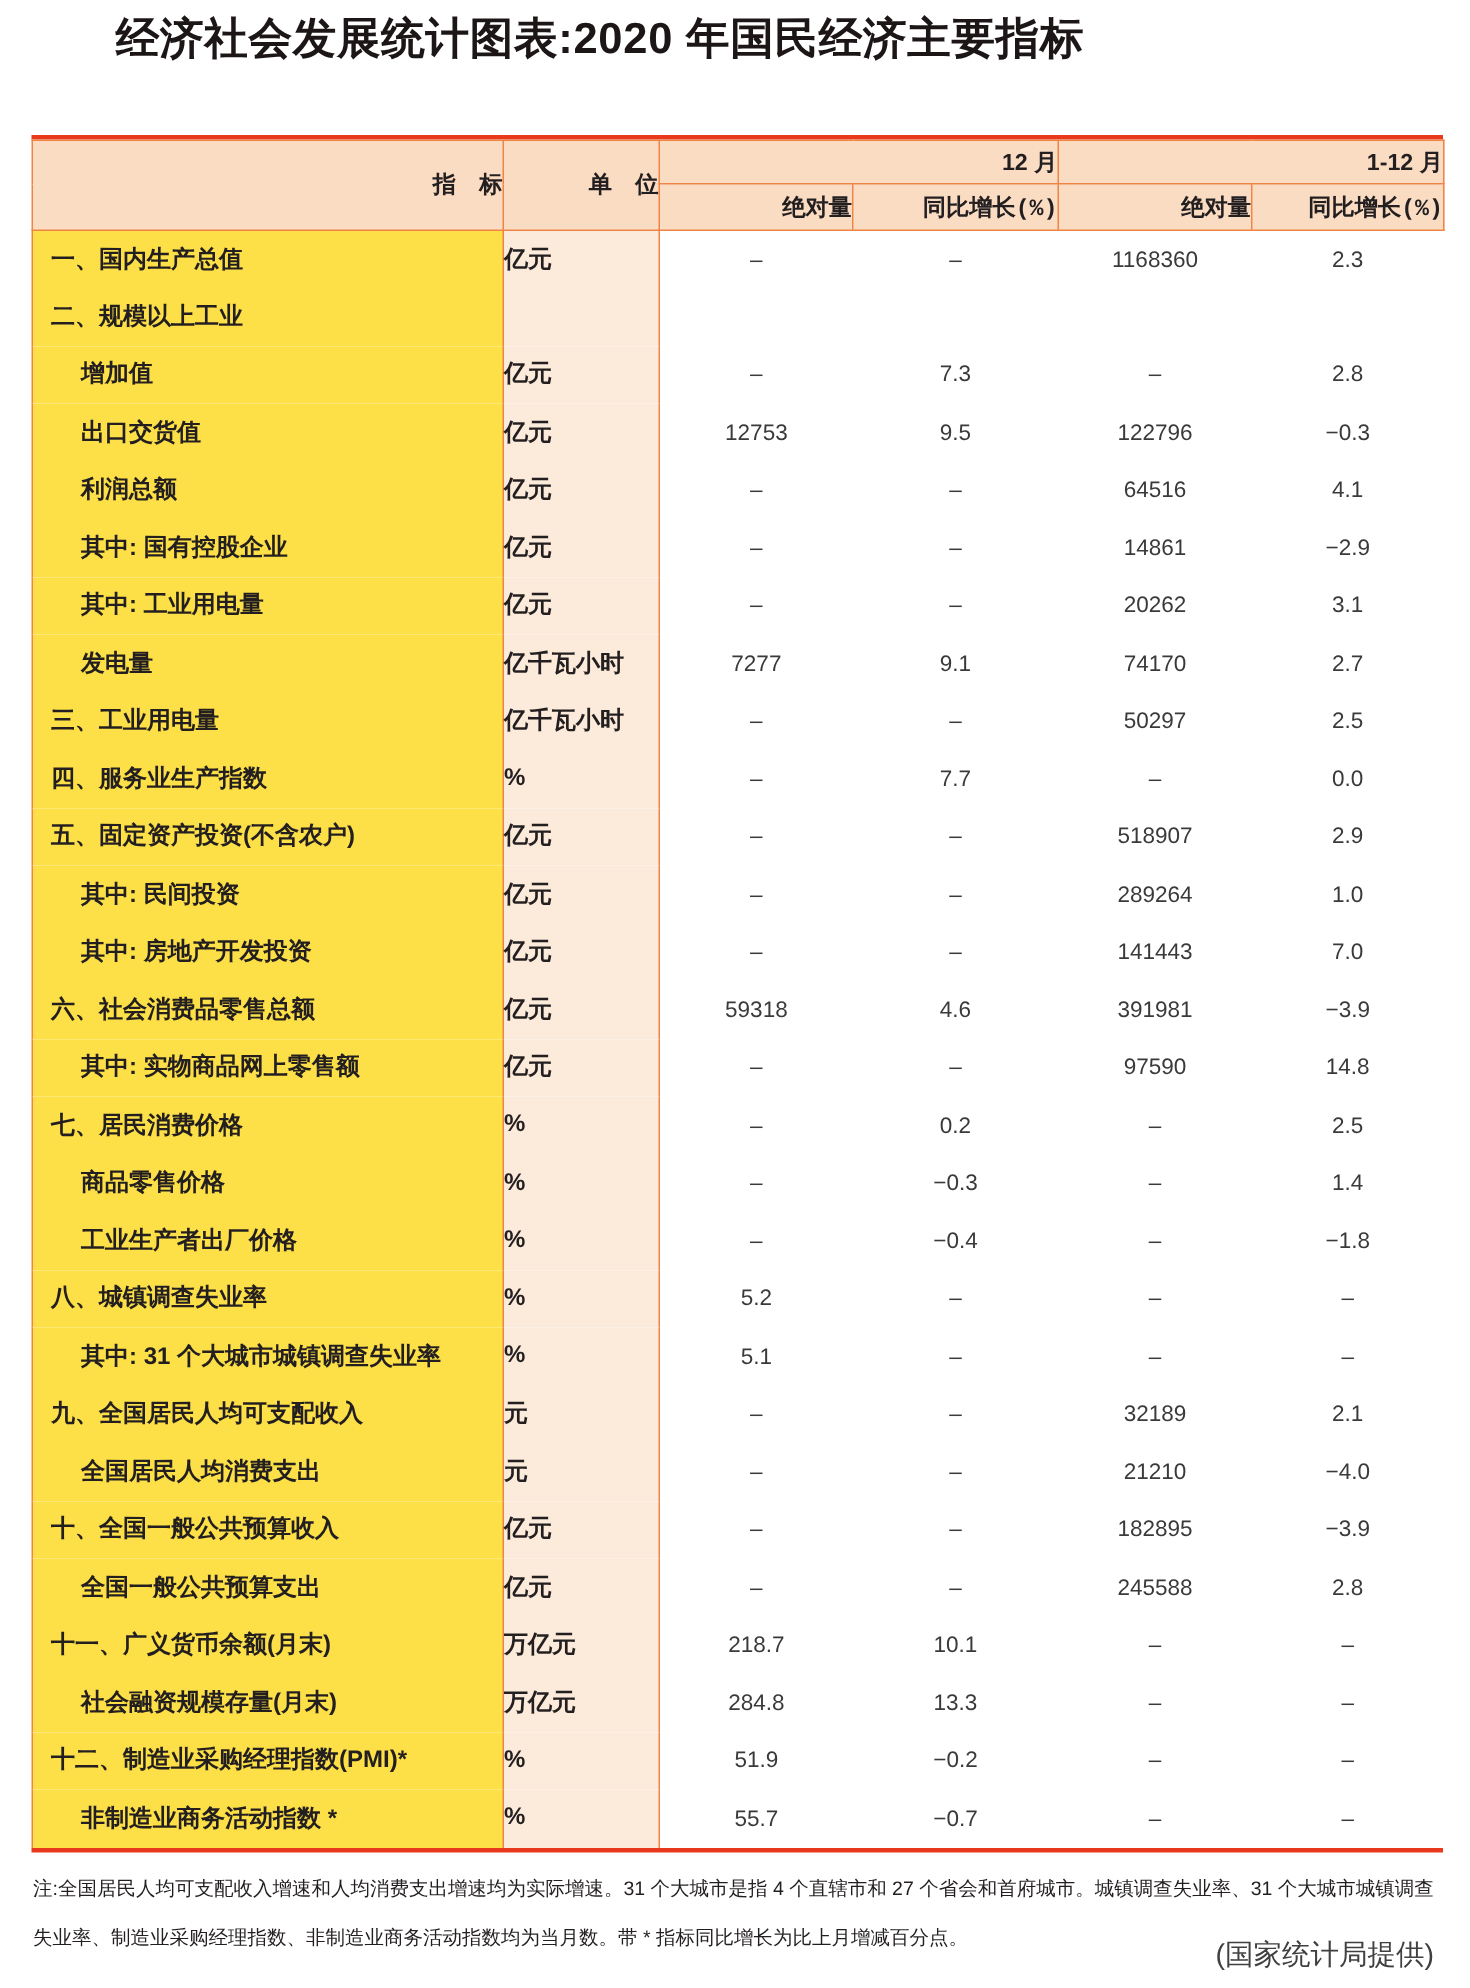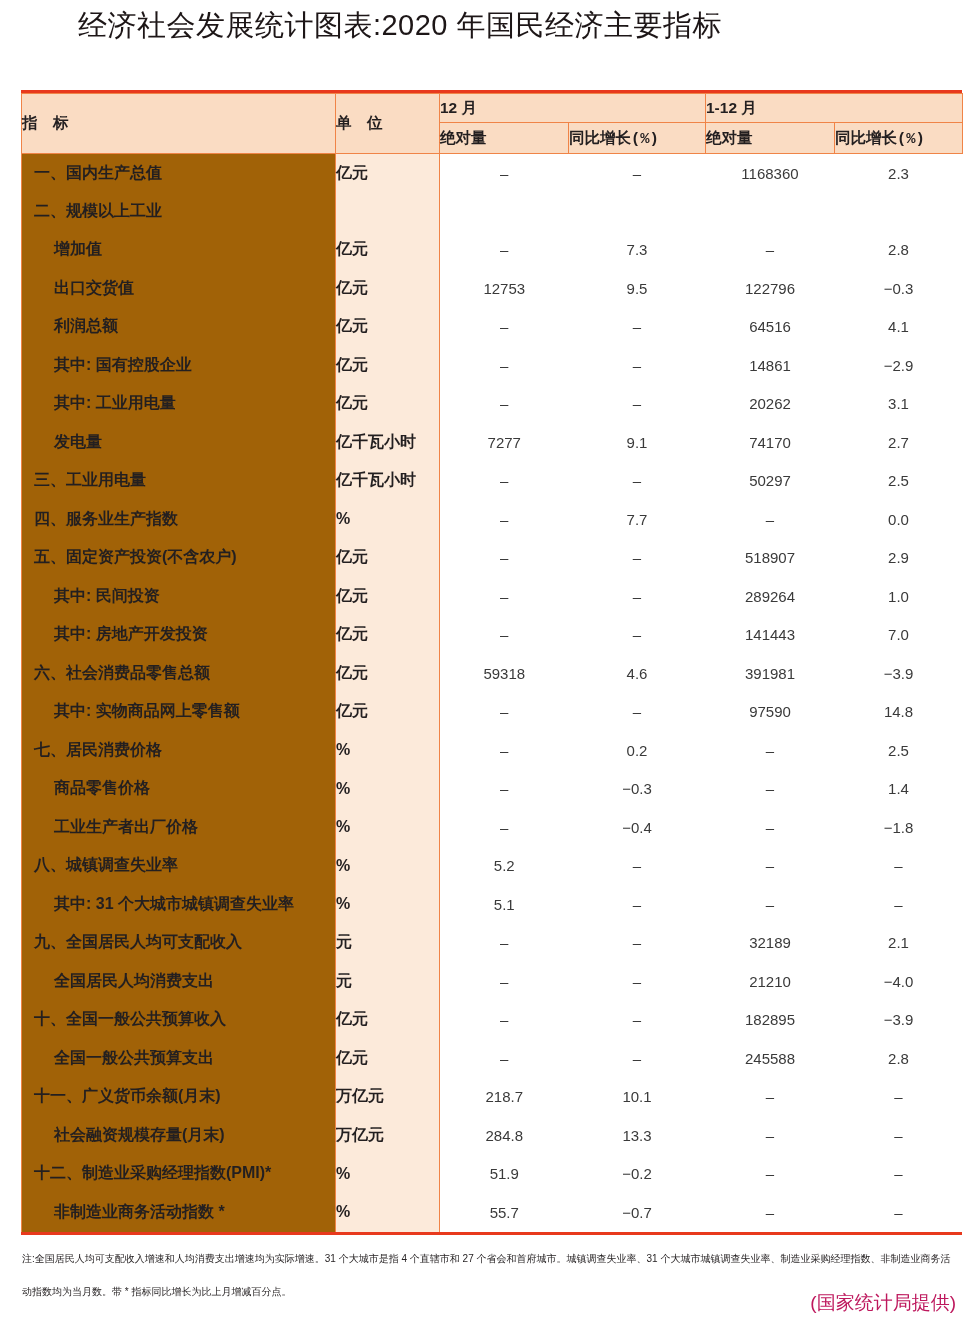--- a/index.html
+++ b/index.html
@@ -3,56 +3,56 @@
 <meta charset="utf-8">
 <style>
   html,body{margin:0;padding:0;}
   body{
     width:980px;height:1325px;background:#ffffff;position:relative;
     font-family:"Liberation Sans","DejaVu Sans",sans-serif;color:#231f20;
     overflow:hidden;
   }
   .title{
     position:absolute;top:6px;left:0;width:800px;text-align:center;
-    font-size:29px;font-weight:normal;color:#1d1617;letter-spacing:0.5px;
+    font-size:29px;font-weight:bold;color:#1d1617;letter-spacing:0.5px;
   }
   .table-wrap{
     position:absolute;top:90px;left:21px;width:941px;
     border-top:3px solid #e8391d;border-bottom:3px solid #e8391d;
   }
   table{border-collapse:collapse;width:941px;table-layout:fixed;}
   thead th{
     background:#fadcc3;border:1px solid #f08447;
     font-size:15.5px;font-weight:bold;color:#231f20;padding:0;
-    text-align:left;vertical-align:middle;
+    text-align:right;vertical-align:middle;
   }
   tr.h-group th{height:28px;}
   tr.h-sub th{height:30px;font-family:Liberation Mono, monospace;}
   tbody tr{height:38.5px;}
   tbody td{padding:0;vertical-align:middle;}
   td.c-label{
-    background:#a16207;border-left:1px solid #f08447;
+    background:#fde047;border-left:1px solid #f08447;
     font-size:16px;font-weight:bold;text-align:left;padding-left:12px;
   }
   td.c-label.indent{padding-left:32px;}
   td.c-unit{
     background:#fceada;border-left:1px solid #f08447;border-right:1px solid #f08447;
     font-size:16px;font-weight:bold;text-align:left;
   }
   td.c-num{
     font-size:15px;color:#3a3a3a;text-align:center;background:#ffffff;
     font-weight:500;
   }
   .note{
     position:absolute;top:1242px;left:22px;width:938px;
-    font-size:10px;line-height:33px;color:#231f20;text-align:left;
+    font-size:13px;line-height:33px;color:#231f20;text-align:left;
   }
   .provider{
     position:absolute;top:1290px;right:24px;
-    font-size:19px;color:#be185d;
+    font-size:19px;color:#404040;
   }
 </style>
 </head>
 <body>
 
 <div class="title">经济社会发展统计图表:2020 年国民经济主要指标</div>
 
 <div class="table-wrap">
   <table>
     <colgroup>

